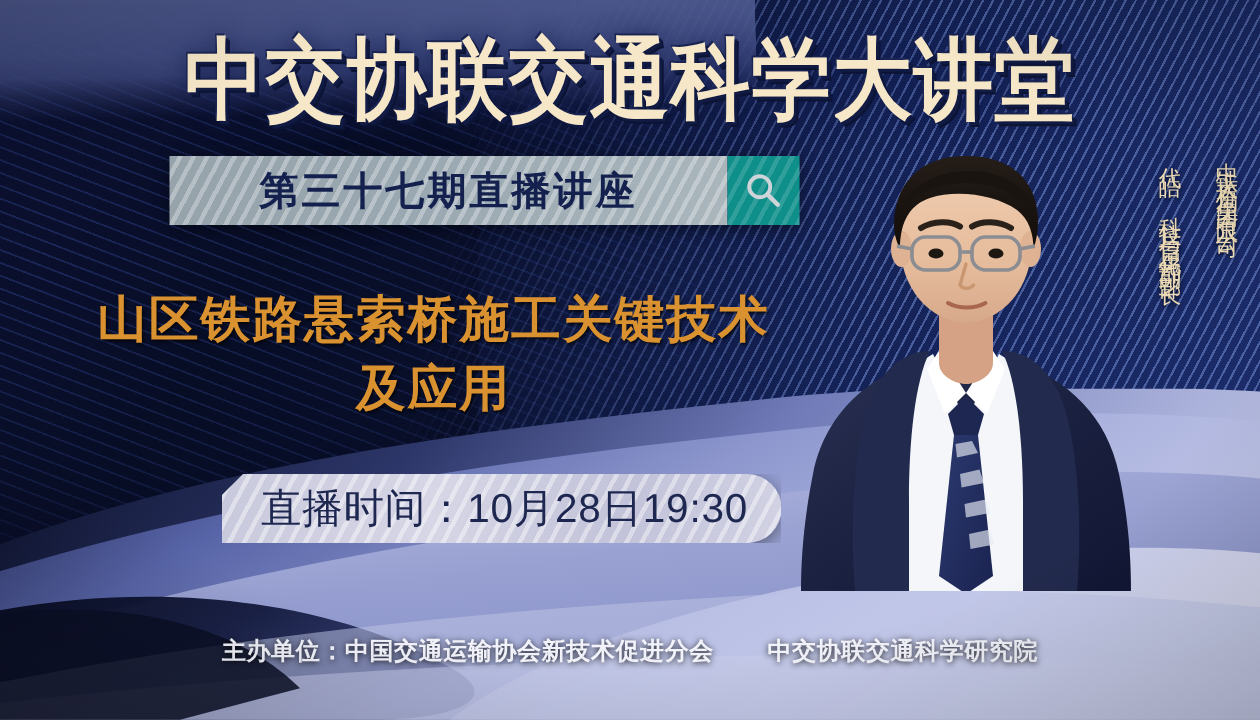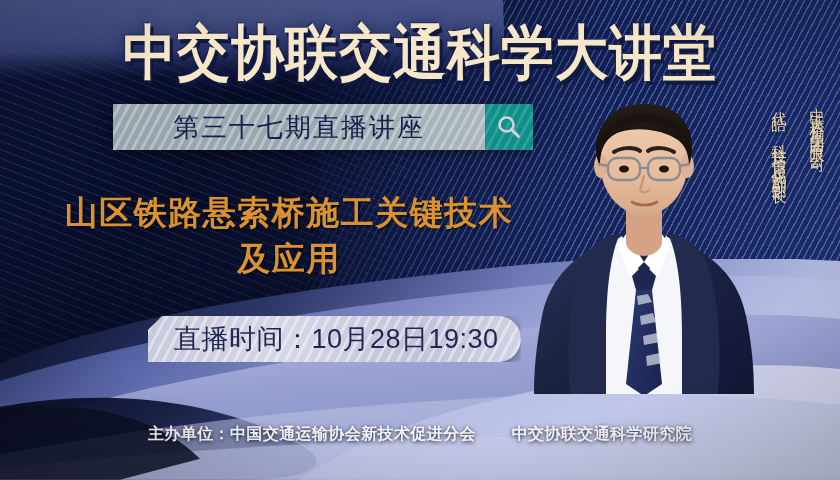--- a/index.html
+++ b/index.html
@@ -102,21 +102,21 @@
     content:"";position:absolute;inset:0;
     background:repeating-linear-gradient(118deg,
       rgba(255,255,255,0.00) 0px,
       rgba(255,255,255,0.00) 5px,
       rgba(255,255,255,0.30) 5px,
       rgba(255,255,255,0.30) 8px);
     pointer-events:none;
   }
   .episode-text{
     position:relative;z-index:2;
-    color:#14204d;font-weight:normal;font-size:26px;letter-spacing:2px;
+    color:#14204d;font-weight:bold;font-size:26px;letter-spacing:2px;
   }
   .search-box{
     width:48px;background:#0f8f8a;
     position:relative;display:flex;align-items:center;justify-content:center;
   }
   .search-box::after{
     content:"";position:absolute;inset:0;
     background:repeating-linear-gradient(118deg,
       rgba(255,255,255,0.00) 0px,
       rgba(255,255,255,0.00) 5px,

